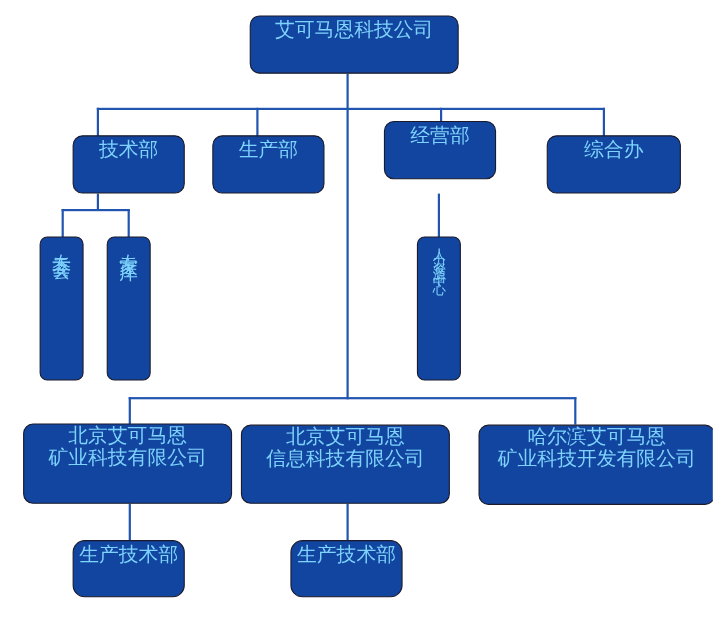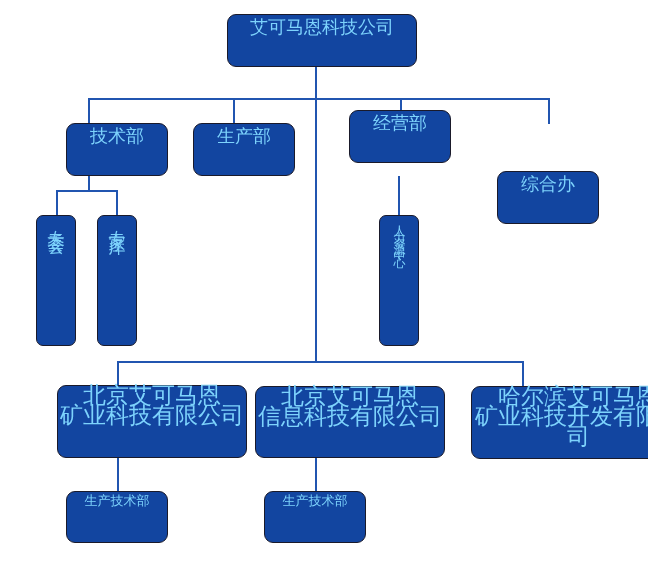--- a/index.html
+++ b/index.html
@@ -7,22 +7,22 @@
          font-family: "DejaVu Sans", "Liberation Sans", sans-serif; }
   .line { position: absolute; background: #2155b0; }
   .h { height: 2px; }
   .v { width: 2px; }
   .node { position: absolute; box-sizing: border-box; background: #1245a0;
           border: 1.5px solid #1a1a2a; border-radius: 9px; color: #7dd3fc;
           display: flex; align-items: flex-start; justify-content: center;
           text-align: center; cursor: pointer; font-family: Liberation Serif, serif; }
   .node span { white-space: pre-line; }
   .f18 { font-size: 18px; }
-  .f17 { font-size: 23px; line-height: 20px; margin-left: 36px; }
-  .f13 { font-size: 13px; }
+  .f17 { font-size: 18px; line-height: 20px; }
+  .f13 { font-size: 18px; border-radius: 11px; }
   .vert { border-radius: 7px; }
   .vert span { writing-mode: vertical-rl; text-orientation: upright; letter-spacing: 4px; font-size: 17px; }
   .vert.small span { font-size: 12px; letter-spacing: 6px; }
 </style>
 </head>
 <body>
 
 <div class="line v" style="left:315px;top:67px;height:296px;"></div>
 <div class="line h" style="left:88px;top:98px;width:462px;"></div>
 <div class="line v" style="left:88px;top:98px;height:26px;"></div>
@@ -49,21 +49,21 @@
 
 <div class="node f18" style="left:34px;top:123px;width:102px;height:53px;margin-left:32px;">
   <span>技术部</span>
 </div>
 <div class="node f18" style="left:181px;top:123px;width:102px;height:53px;margin-left:12px;">
   <span>生产部</span>
 </div>
 <div class="node f18" style="left:349px;top:110px;width:102px;height:53px;">
   <span>经营部</span>
 </div>
-<div class="node f18" style="left:497px;top:123px;width:102px;height:53px;margin-top:48px;">
+<div class="node f18" style="left:497px;top:123px;width:122px;height:53px;">
   <span>综合办</span>
 </div>
 
 <div class="node vert" style="left:36px;top:215px;width:40px;height:131px;">
   <span>专委会</span>
 </div>
 <div class="node vert" style="left:97px;top:215px;width:40px;height:131px;">
   <span>专家库</span>
 </div>
 

